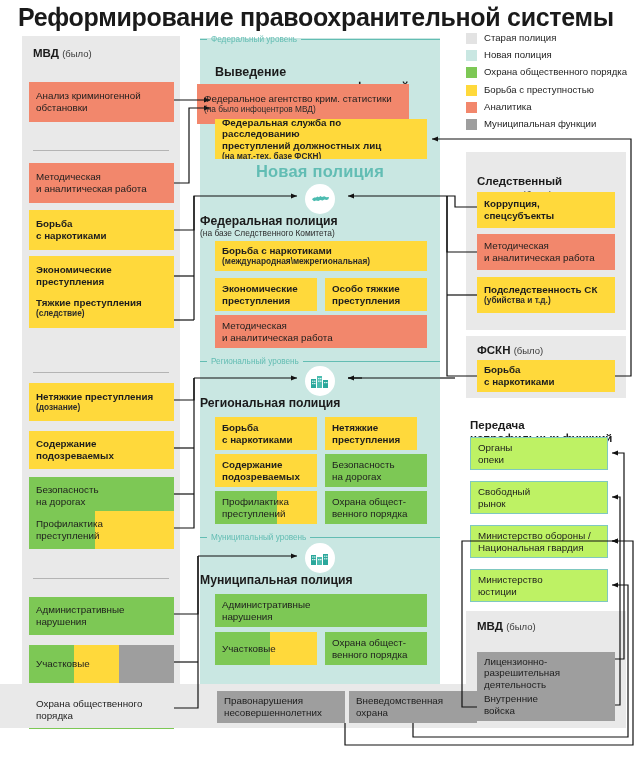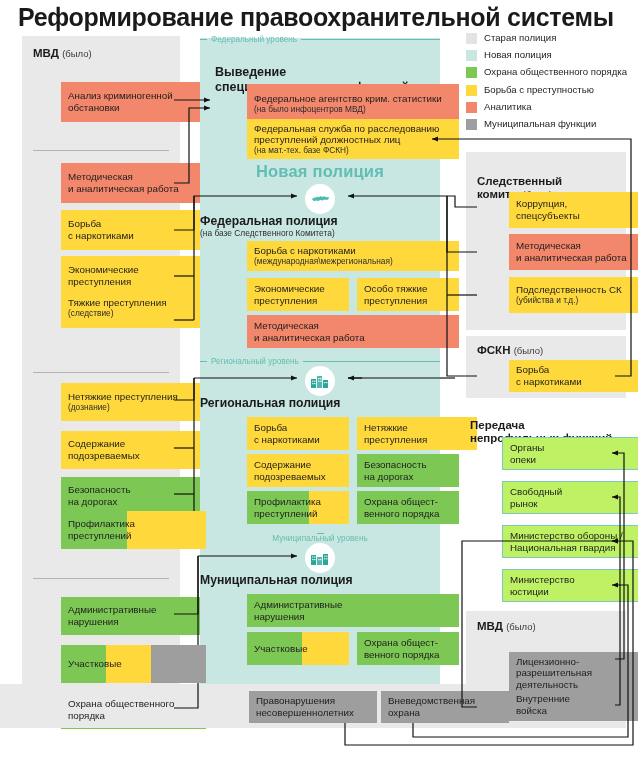--- a/index.html
+++ b/index.html
@@ -26,26 +26,25 @@
   }
   .panel-head .sub{font-weight:400;font-size:9.5px;color:#3a3a3a;}
 
   
   .box{
     position:absolute;box-sizing:border-box;
     display:flex;align-items:center;
     padding:4px 7px;
     font-size:9.8px;line-height:11.6px;color:#1d1d1d;
     overflow:hidden;
-    margin-left:32px;
   }
   .box .t{position:relative;z-index:2;white-space:pre-line;}
   .box .sm{font-size:8.3px;line-height:9.6px;display:block;color:#2b2b2b;}
   .c-green{background:#7dc855;}
-  .c-yellow{background:#ffd93b;}
+  .c-yellow{background:#ffd93b;font-weight:bold;}
   .c-salmon{background:#f2876c;}
   .c-gray{background:#9e9e9e;}
   .c-white-t{background:#bef264;border:1.4px solid #7fc8c0;}
   
   .fill{position:absolute;top:0;bottom:0;z-index:1;}
 
   
   .hr{position:absolute;height:1px;background:#b4b4b4;}
 
   
@@ -197,21 +196,21 @@
 
 <div class="level" style="left:200px;top:35px;width:240px;">
   <span class="ln short"></span>
   <span class="lbl">Федеральный уровень</span>
   <span class="ln long"></span>
 </div>
 
 <div class="sec-title" style="left:215px;top:52px;width:215px;white-space:pre-line;">Выведение
 специализированных функций</div>
 
-<div class="box c-salmon" style="left:215px;top:84px;width:212px;height:40px;">
+<div class="box c-salmon" style="left:197px;top:84px;width:212px;height:40px;">
   <span class="t"><span>Федеральное агентство крим. статистики</span><span class="sm">(на было инфоцентров МВД)</span></span>
 </div>
 
 <div class="box c-yellow" style="left:215px;top:119px;width:212px;height:40px;">
   <span class="t"><span>Федеральная служба по расследованию
 преступлений должностных лиц</span><span class="sm">(на мат.-тех. базе ФСКН)</span></span>
 </div>
 
 <div class="big-teal" style="left:200px;top:162px;width:240px;">Новая полиция</div>
 
@@ -265,21 +264,21 @@
   </svg>
 </div>
 <div class="unit-title" style="left:200px;top:396px;width:240px;">
   <span>Региональная полиция</span>
 </div>
 
 <div class="box c-yellow" style="left:215px;top:417px;width:102px;height:33px;">
   <span class="t">Борьба
 с наркотиками</span>
 </div>
-<div class="box c-yellow" style="left:325px;top:417px;width:120px;height:33px;">
+<div class="box c-yellow" style="left:325px;top:417px;width:92px;height:33px;">
   <span class="t">Нетяжкие
 преступления</span>
 </div>
 <div class="box c-yellow" style="left:215px;top:454px;width:102px;height:33px;">
   <span class="t">Содержание
 подозреваемых</span>
 </div>
 <div class="box c-green" style="left:325px;top:454px;width:102px;height:33px;">
   <span class="t">Безопасность
 на дорогах</span>
@@ -288,21 +287,21 @@
   <span class="fill c-green" style="left:0;width:62px;"></span>
   <span class="fill c-yellow" style="left:62px;right:0;"></span>
   <span class="t">Профилактика
 преступлений</span>
 </div>
 <div class="box c-green" style="left:325px;top:491px;width:102px;height:33px;">
   <span class="t">Охрана общест-
 венного порядка</span>
 </div>
 
-<div class="level" style="left:200px;top:533px;width:240px;flex-direction:column;">
+<div class="level" style="left:200px;top:533px;width:240px;">
   <span class="ln short"></span>
   <span class="lbl">Муниципальный уровень</span>
   <span class="ln long"></span>
 </div>
 
 <div class="badge" style="left:305px;top:543px;">
   <svg width="20" height="14" viewBox="0 0 20 14" aria-hidden="true">
     <rect x="1" y="4" width="5" height="10" fill="#2aa79b"></rect>
     <rect x="7" y="6" width="5" height="8" fill="#4cbcb0"></rect>
     <rect x="13" y="3" width="5" height="11" fill="#2aa79b"></rect>

